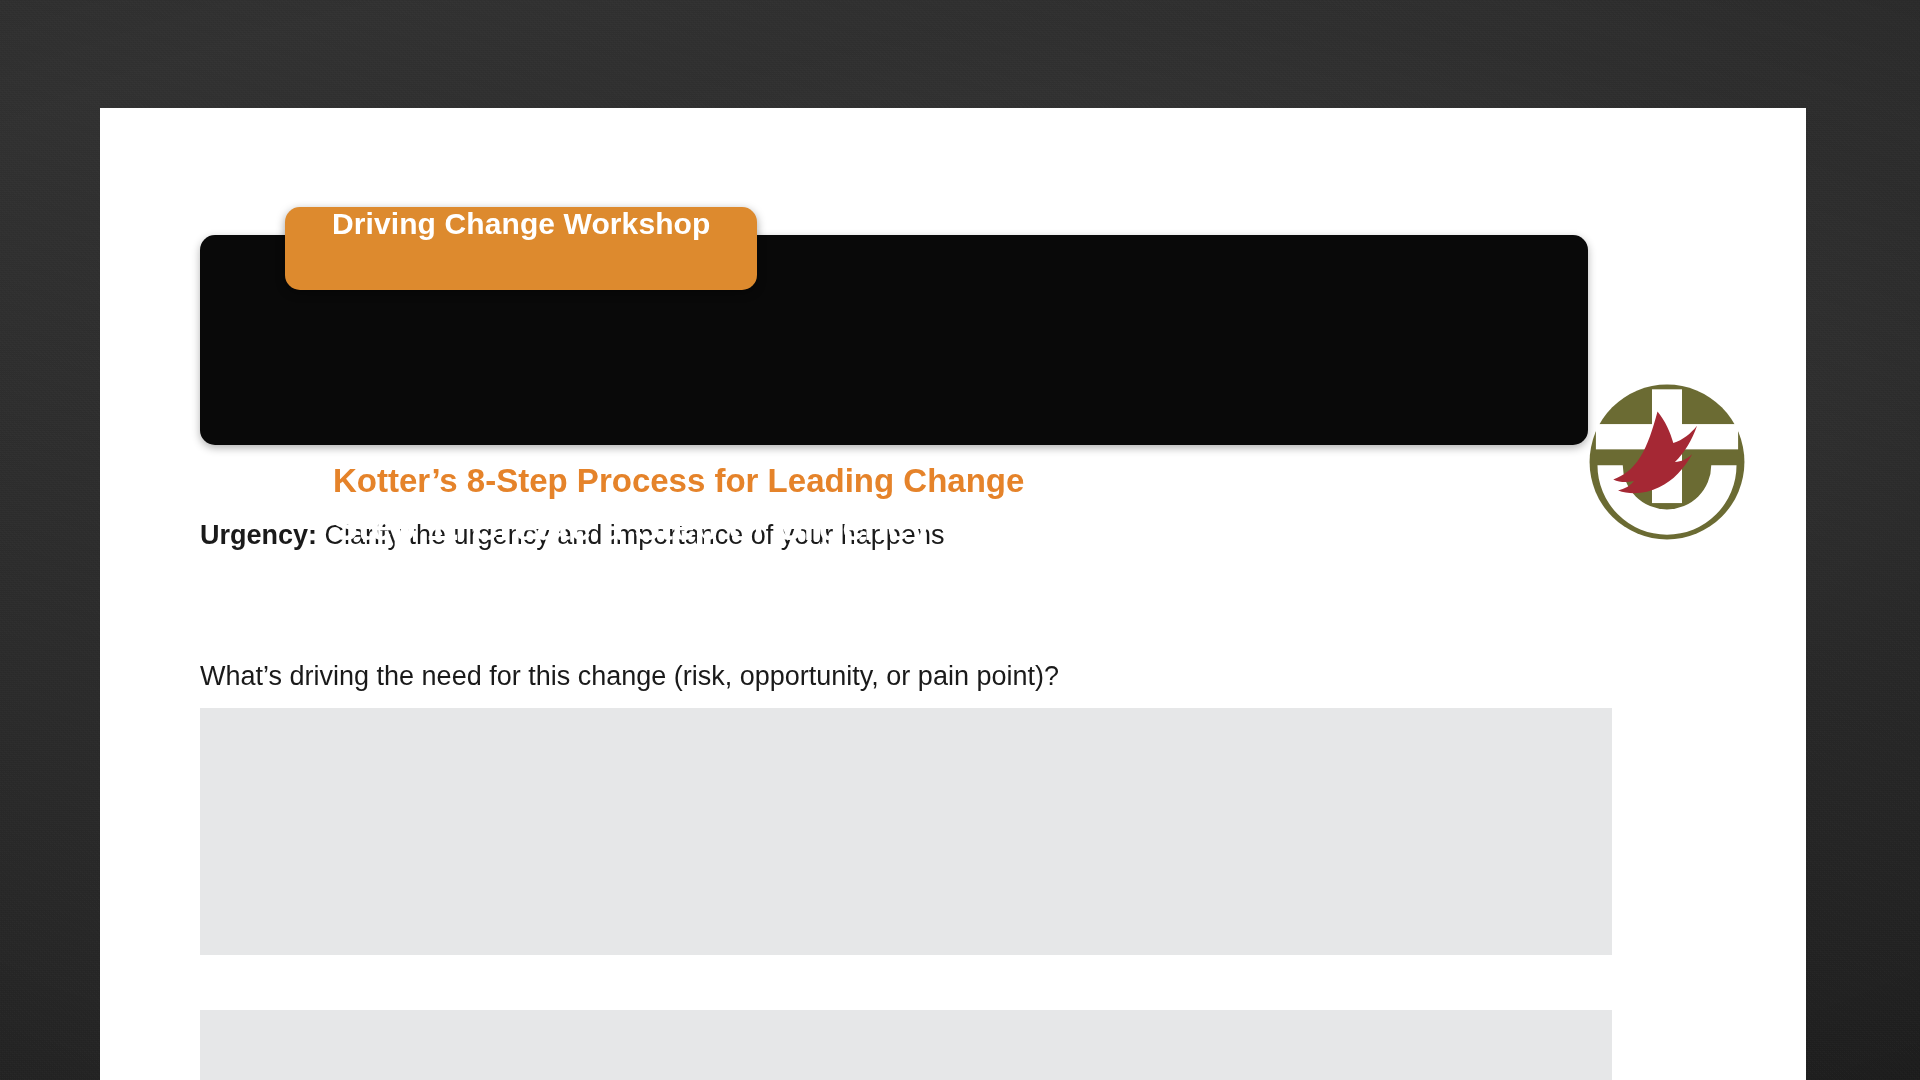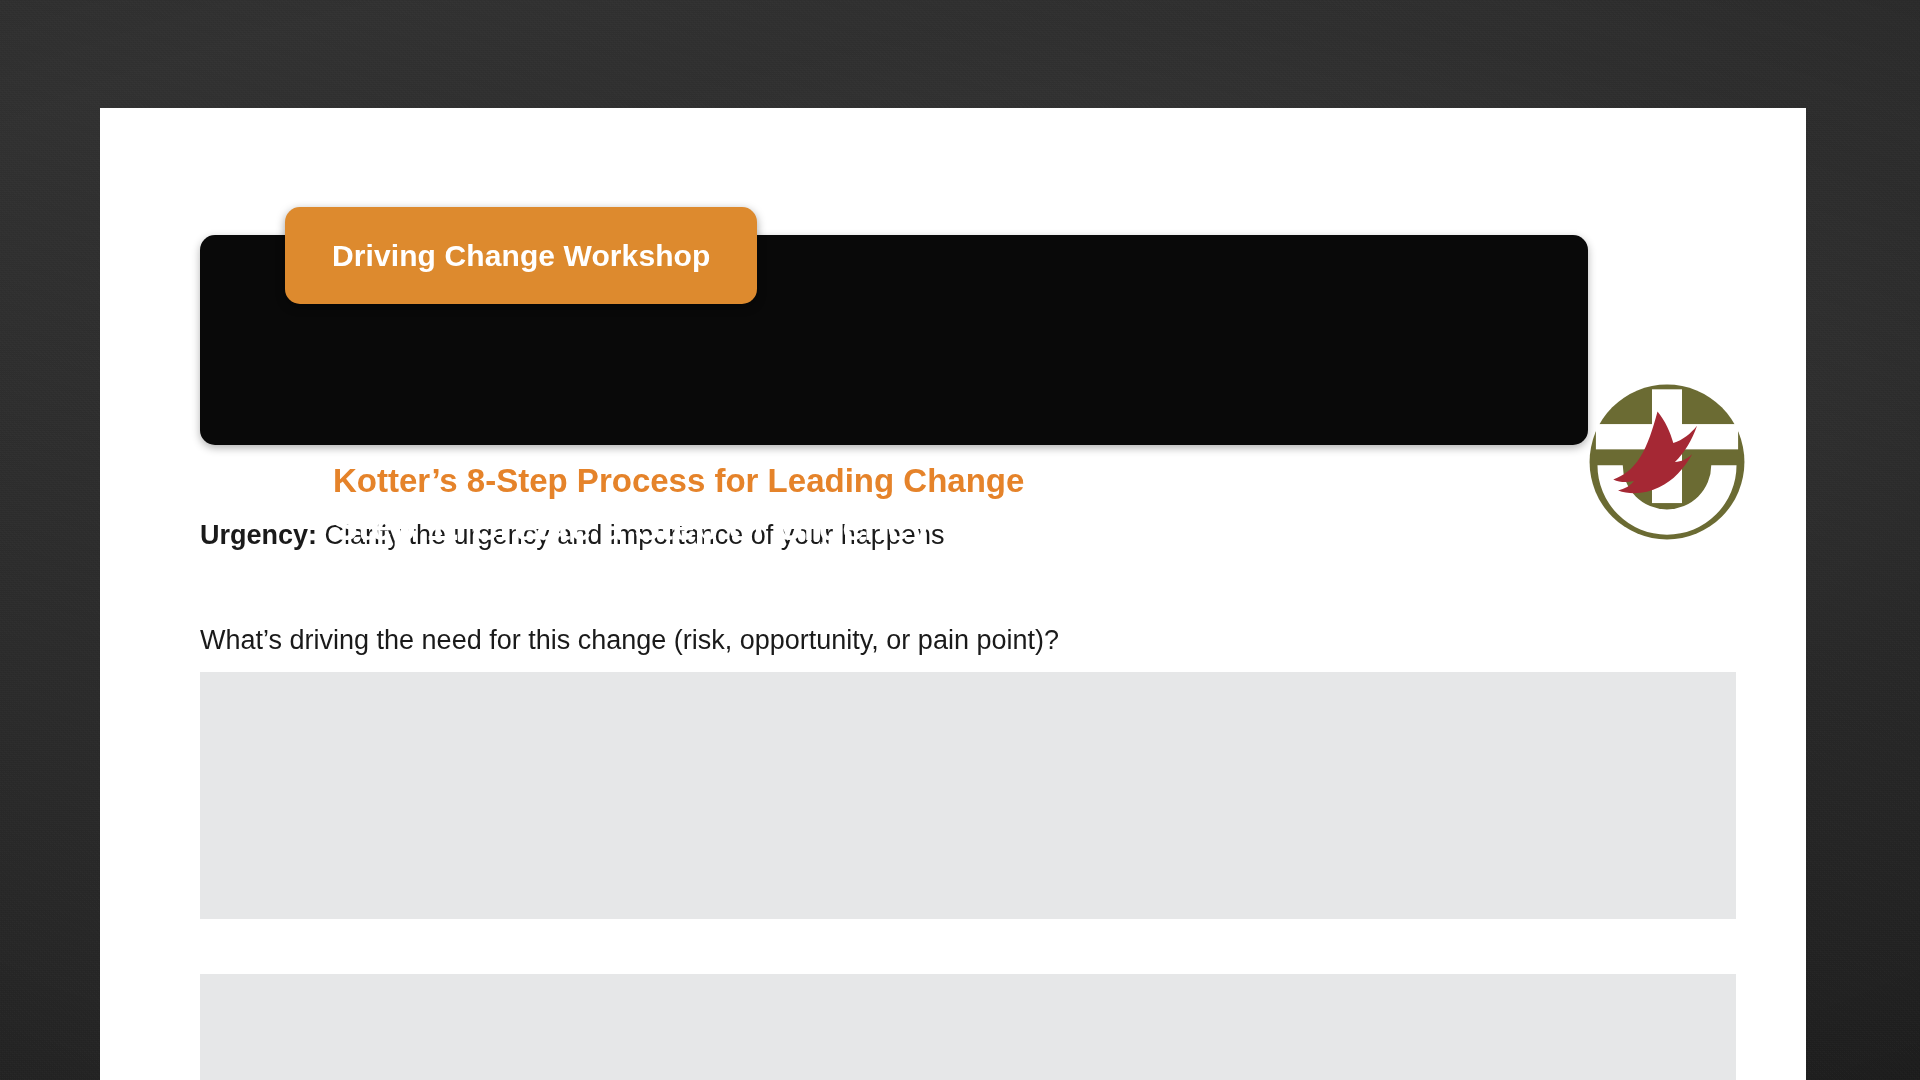--- a/index.html
+++ b/index.html
@@ -64,24 +64,24 @@
     height: 210px;     
     background: #090909;
     border-radius: 15px;
     box-shadow: 0 3px 9px rgba(0,0,0,.30);
   }
 
   .banner-tab {
     position: absolute;
     left: 185px;       
     top: 99px;         
-    height: 97px;
+    height: 83px;
     padding: 0 47px;
     display: flex;
-    align-items: center;
+    align-items: flex-start;
     background: #dd8a2e;
     border-radius: 15px;
     box-shadow: 0 3px 10px rgba(0,0,0,.38);
     z-index: 3;
   }
   .banner-tab-label {
     color: #ffffff;
     font-size: 30px;
     font-weight: bold;
     letter-spacing: .1px;
@@ -125,21 +125,21 @@
   .activity-line {
     position: absolute;
     left: 100px;       
     top: 412px;        
     font-size: 27px;
     color: #1a1a1a;
     white-space: nowrap;
   }
   .activity-line .lbl { font-weight: bold; }
 
-  .field { position: absolute; left: 100px; width: 1536px; }
+  .field { position: absolute; left: 100px; width: 1412px; margin-top: 36px; }
 
   .field-label {
     font-size: 27px;
     color: #1a1a1a;
     white-space: nowrap;
     display: block;
     margin-bottom: 16px;
   }
 
   .field-input {

